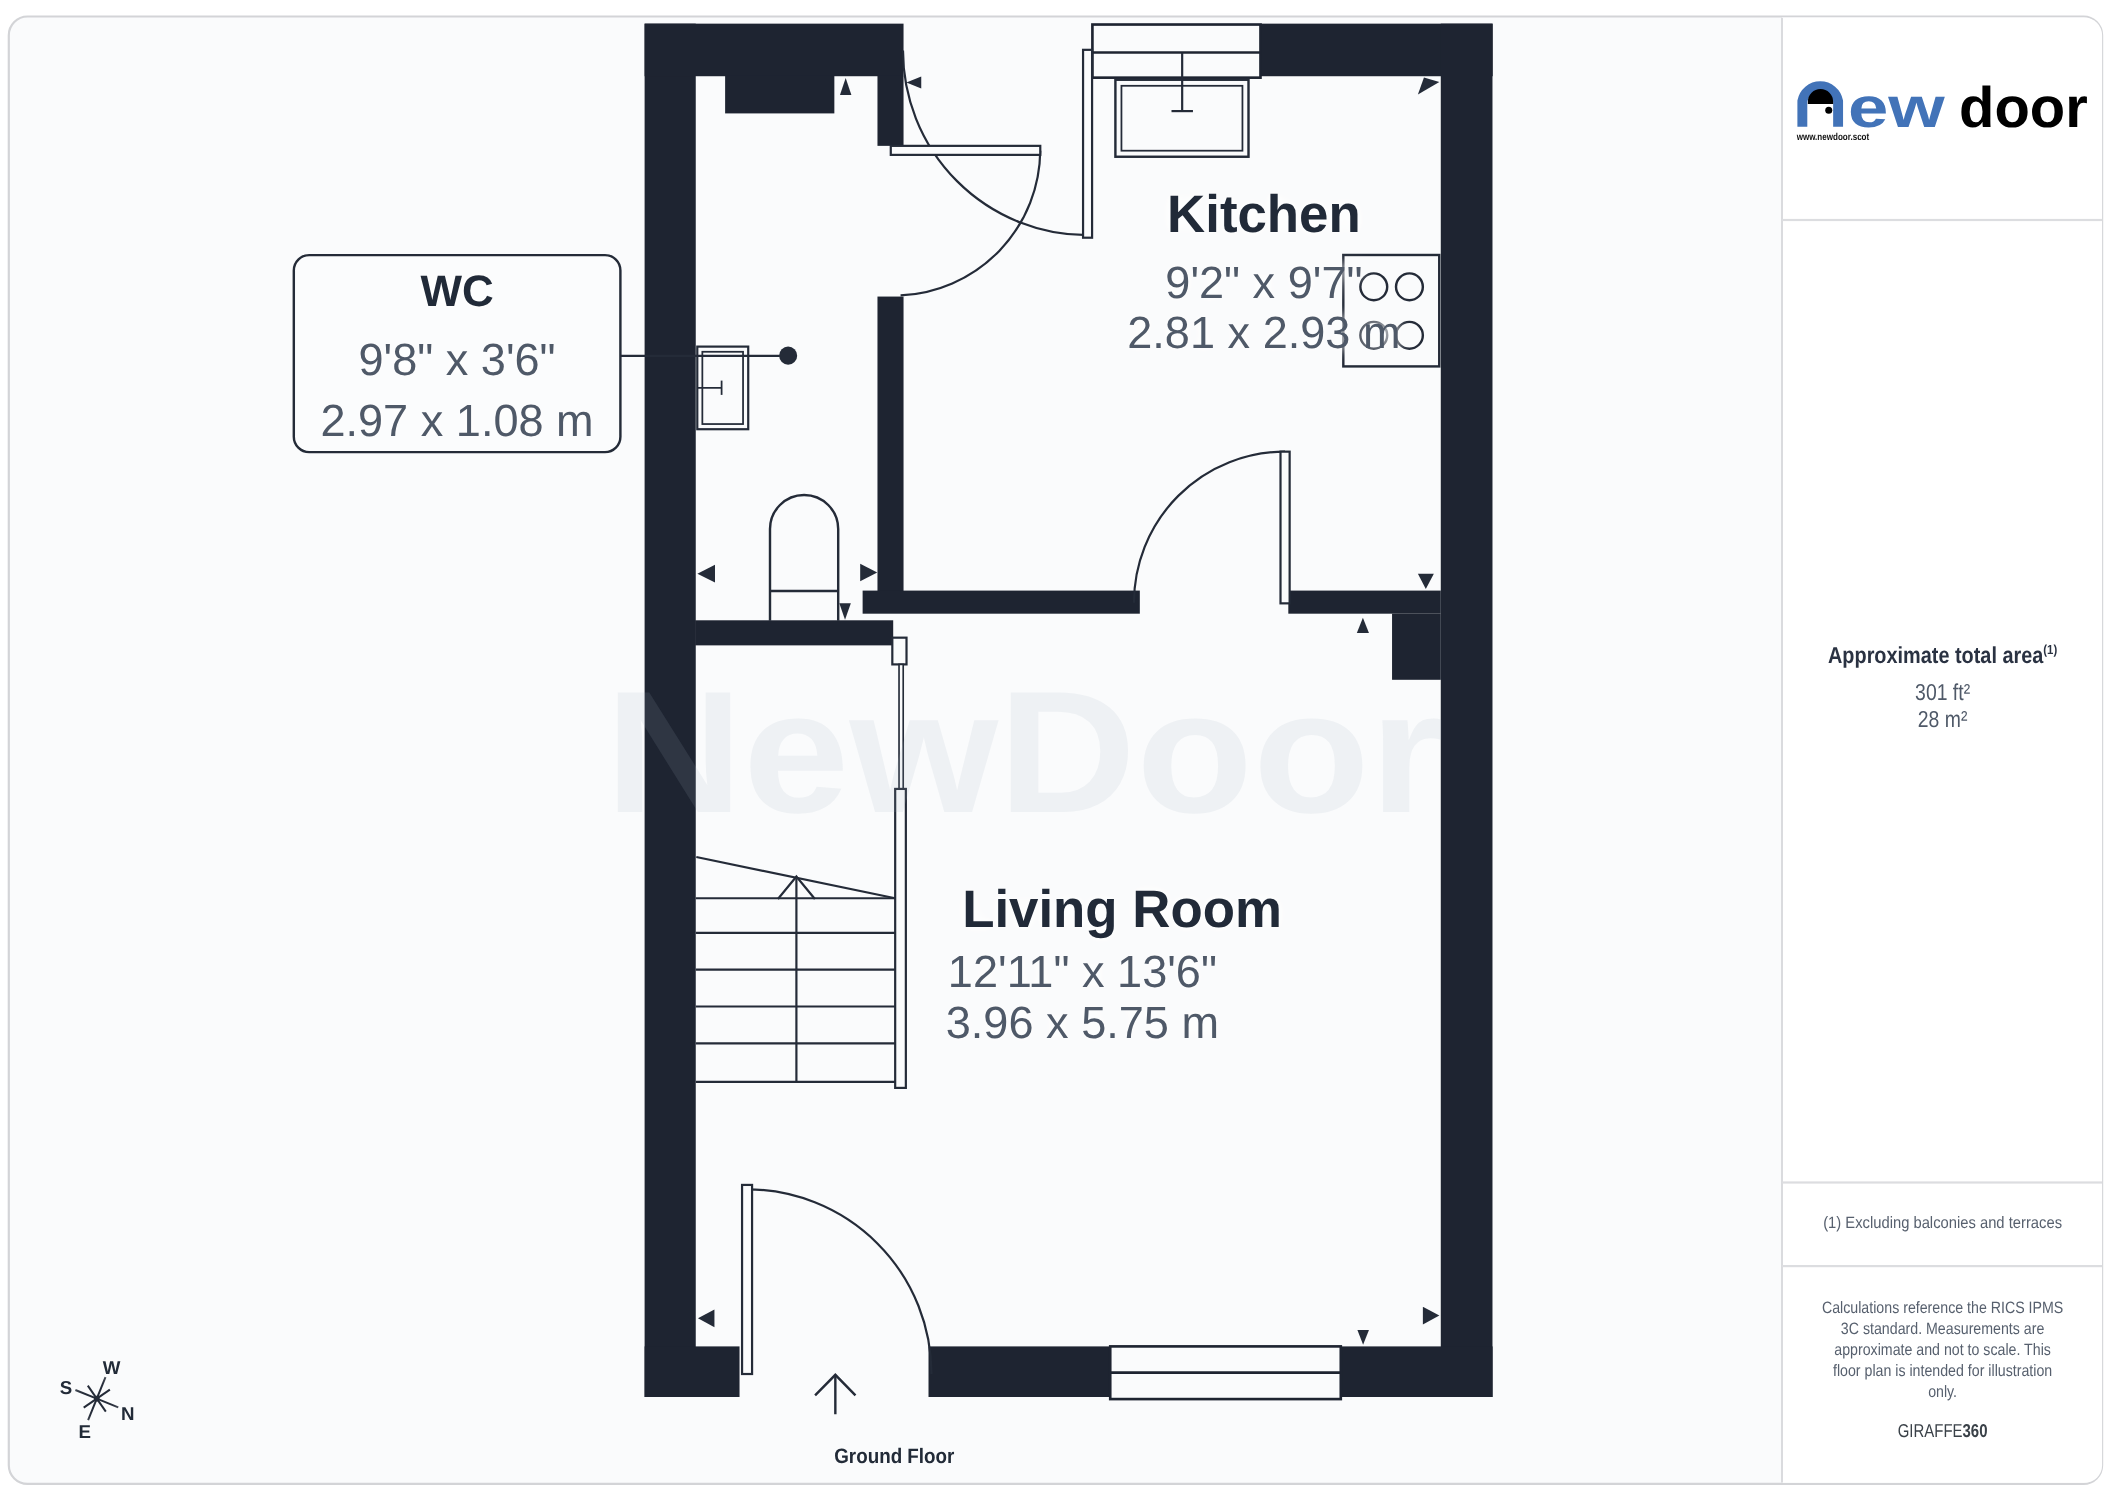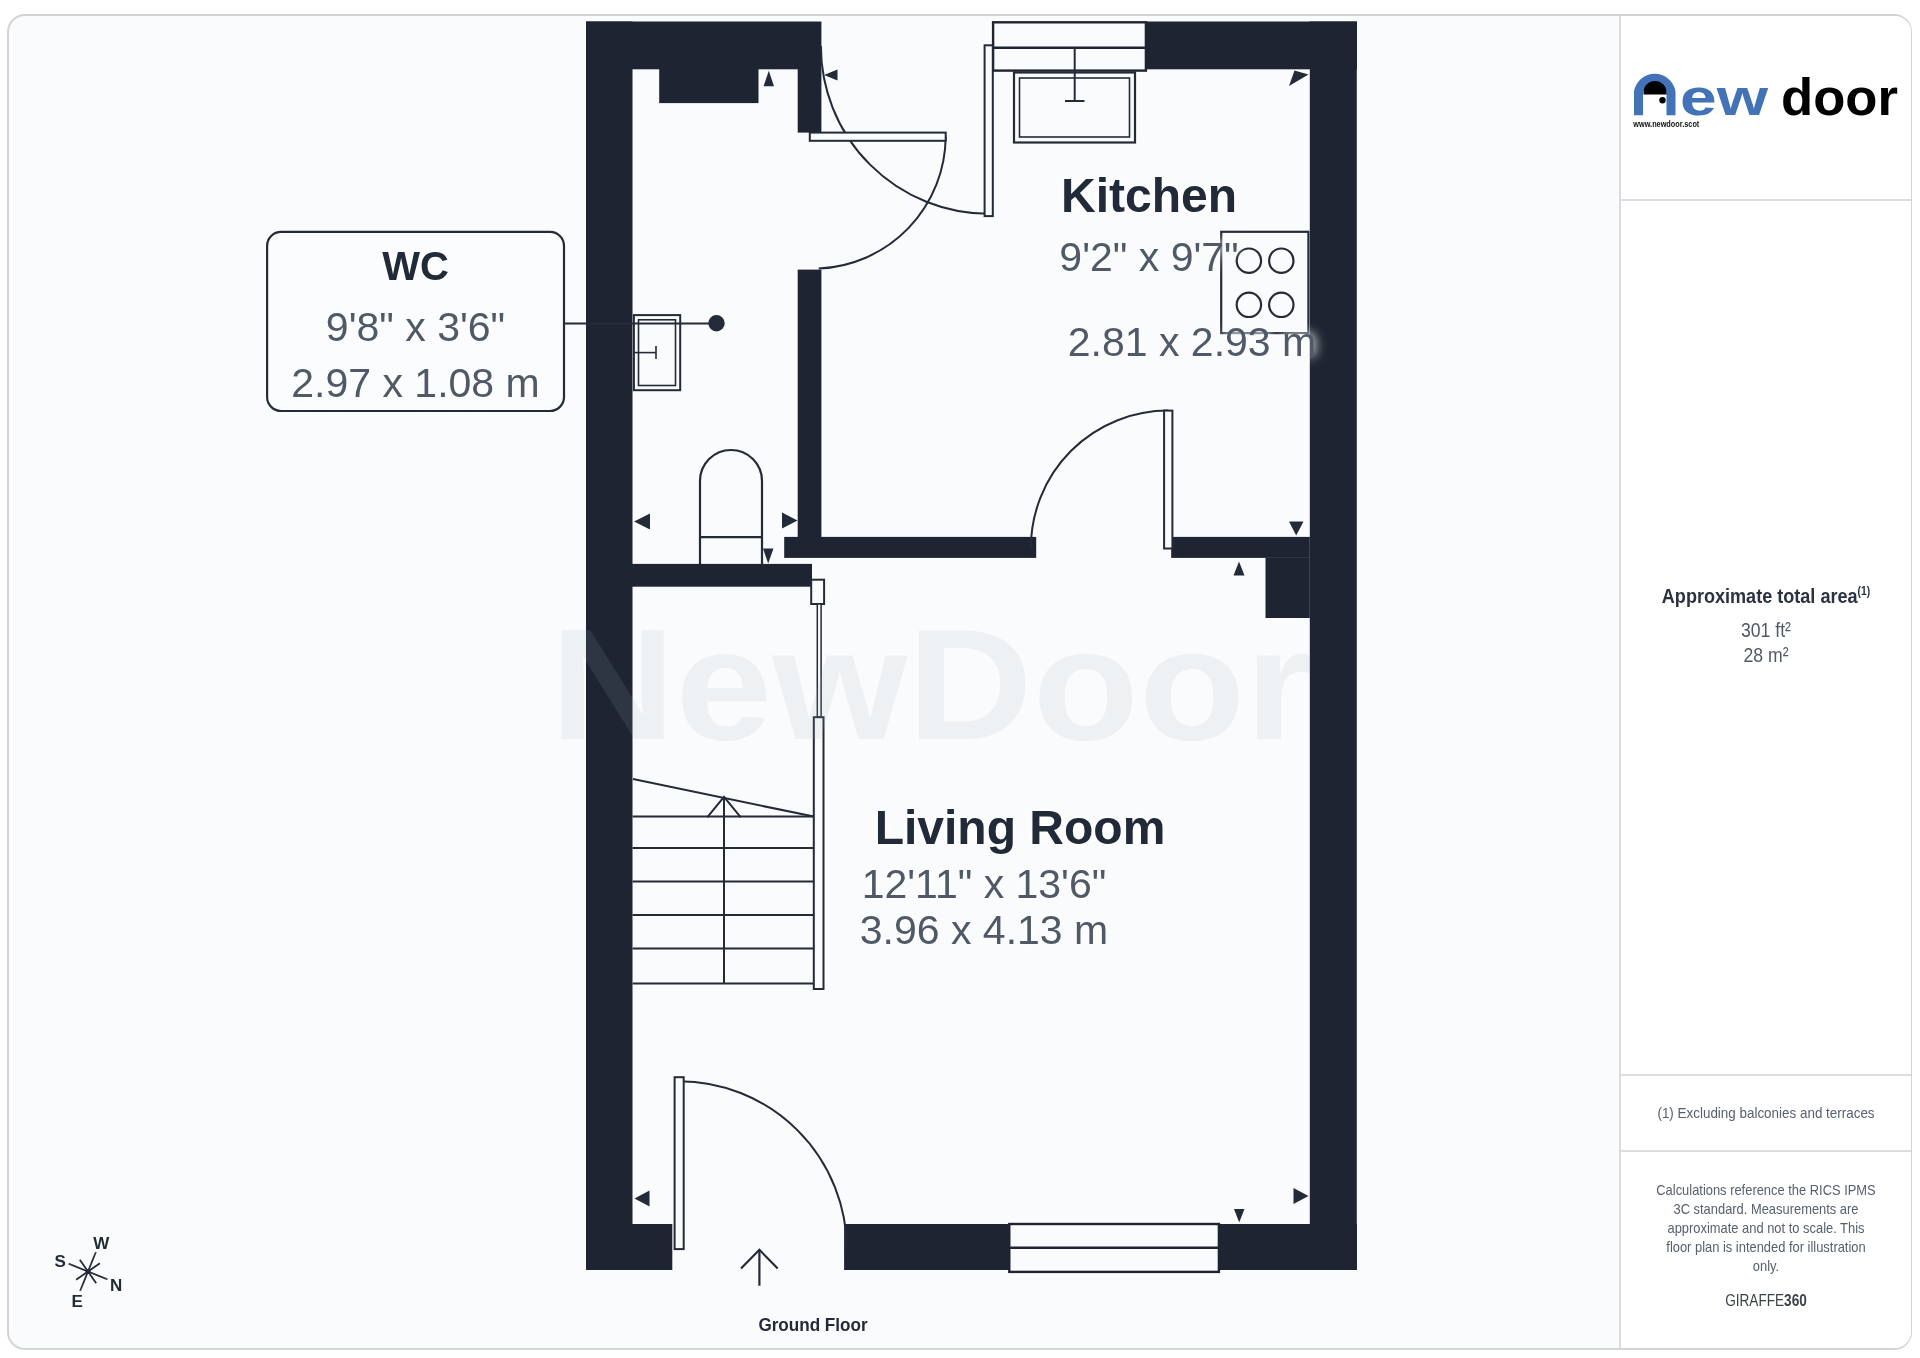--- a/index.html
+++ b/index.html
@@ -138,24 +138,24 @@
   <line x1="88" y1="1271.5" x2="79.8" y2="1259.7"></line>
   <line x1="88" y1="1271.5" x2="96.2" y2="1283.3"></line>
 </g>
 <circle cx="88" cy="1271.5" r="2.6" fill="#242b38"></circle>
 </svg>
 
 <div class="wm">NewDoor</div>
 
 <div class="lab room" style="left:1149px;top:195px;">Kitchen</div>
 <div class="lab dims" style="left:1149px;top:257px;">9'2" x 9'7"</div>
-<div class="lab dims" style="left:1192px;top:303px;margin-top:39px;">2.81 x 2.93 m</div>
+<div class="lab dims" style="left:1149px;top:303px;">2.81 x 2.93 m</div>
 <div class="lab room" style="left:1020px;top:827px;">Living Room</div>
 <div class="lab dims" style="left:984px;top:883.5px;">12'11" x 13'6"</div>
-<div class="lab dims" style="left:984px;top:929.5px;">3.96 x 4.13 m</div>
+<div class="lab dims" style="left:984px;top:929.5px;">3.96 x 5.75 m</div>
 <div class="lab room" style="left:415.5px;top:266px;font-size:40px;">WC</div>
 <div class="lab dims" style="left:415.5px;top:327px;">9'8" x 3'6"</div>
 <div class="lab dims" style="left:415.5px;top:383px;">2.97 x 1.08 m</div>
 <div class="lab" style="left:813px;top:1324.7px;font-weight:bold;font-size:19px;color:#222b38;transform:translate(-50%,-50%) scaleX(0.90);">Ground Floor</div>
 
 <div class="lab" style="left:101.4px;top:1243.5px;font-weight:bold;font-size:17px;color:#222b38;">W</div>
 <div class="lab" style="left:60.1px;top:1261.5px;font-weight:bold;font-size:17px;color:#222b38;">S</div>
 <div class="lab" style="left:116.1px;top:1285.8px;font-weight:bold;font-size:17px;color:#222b38;">N</div>
 <div class="lab" style="left:77.1px;top:1302px;font-weight:bold;font-size:17px;color:#222b38;">E</div>
 

